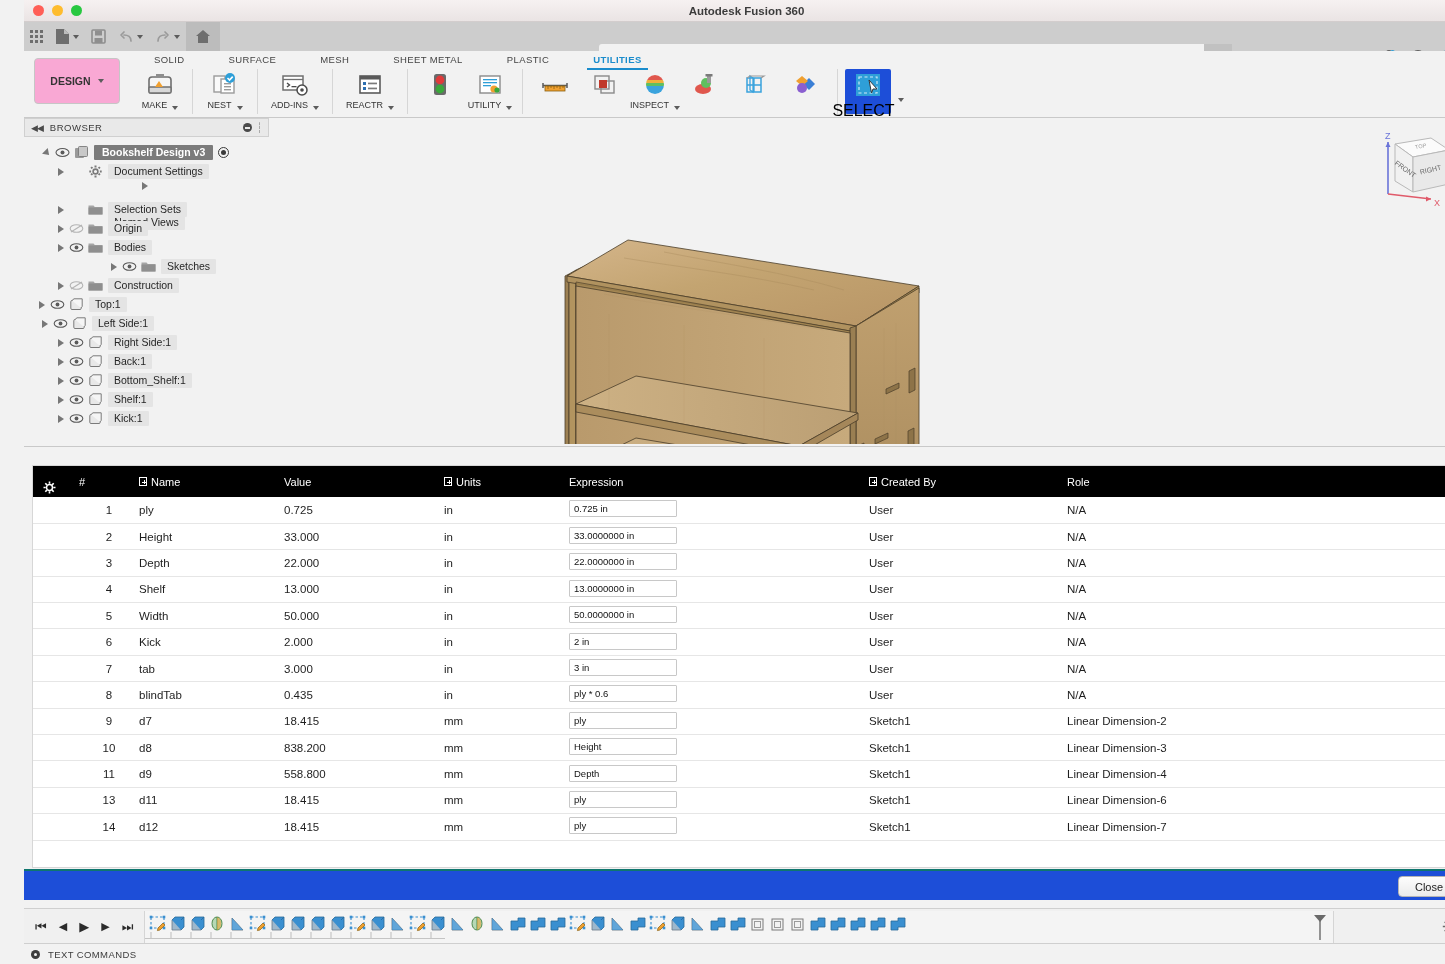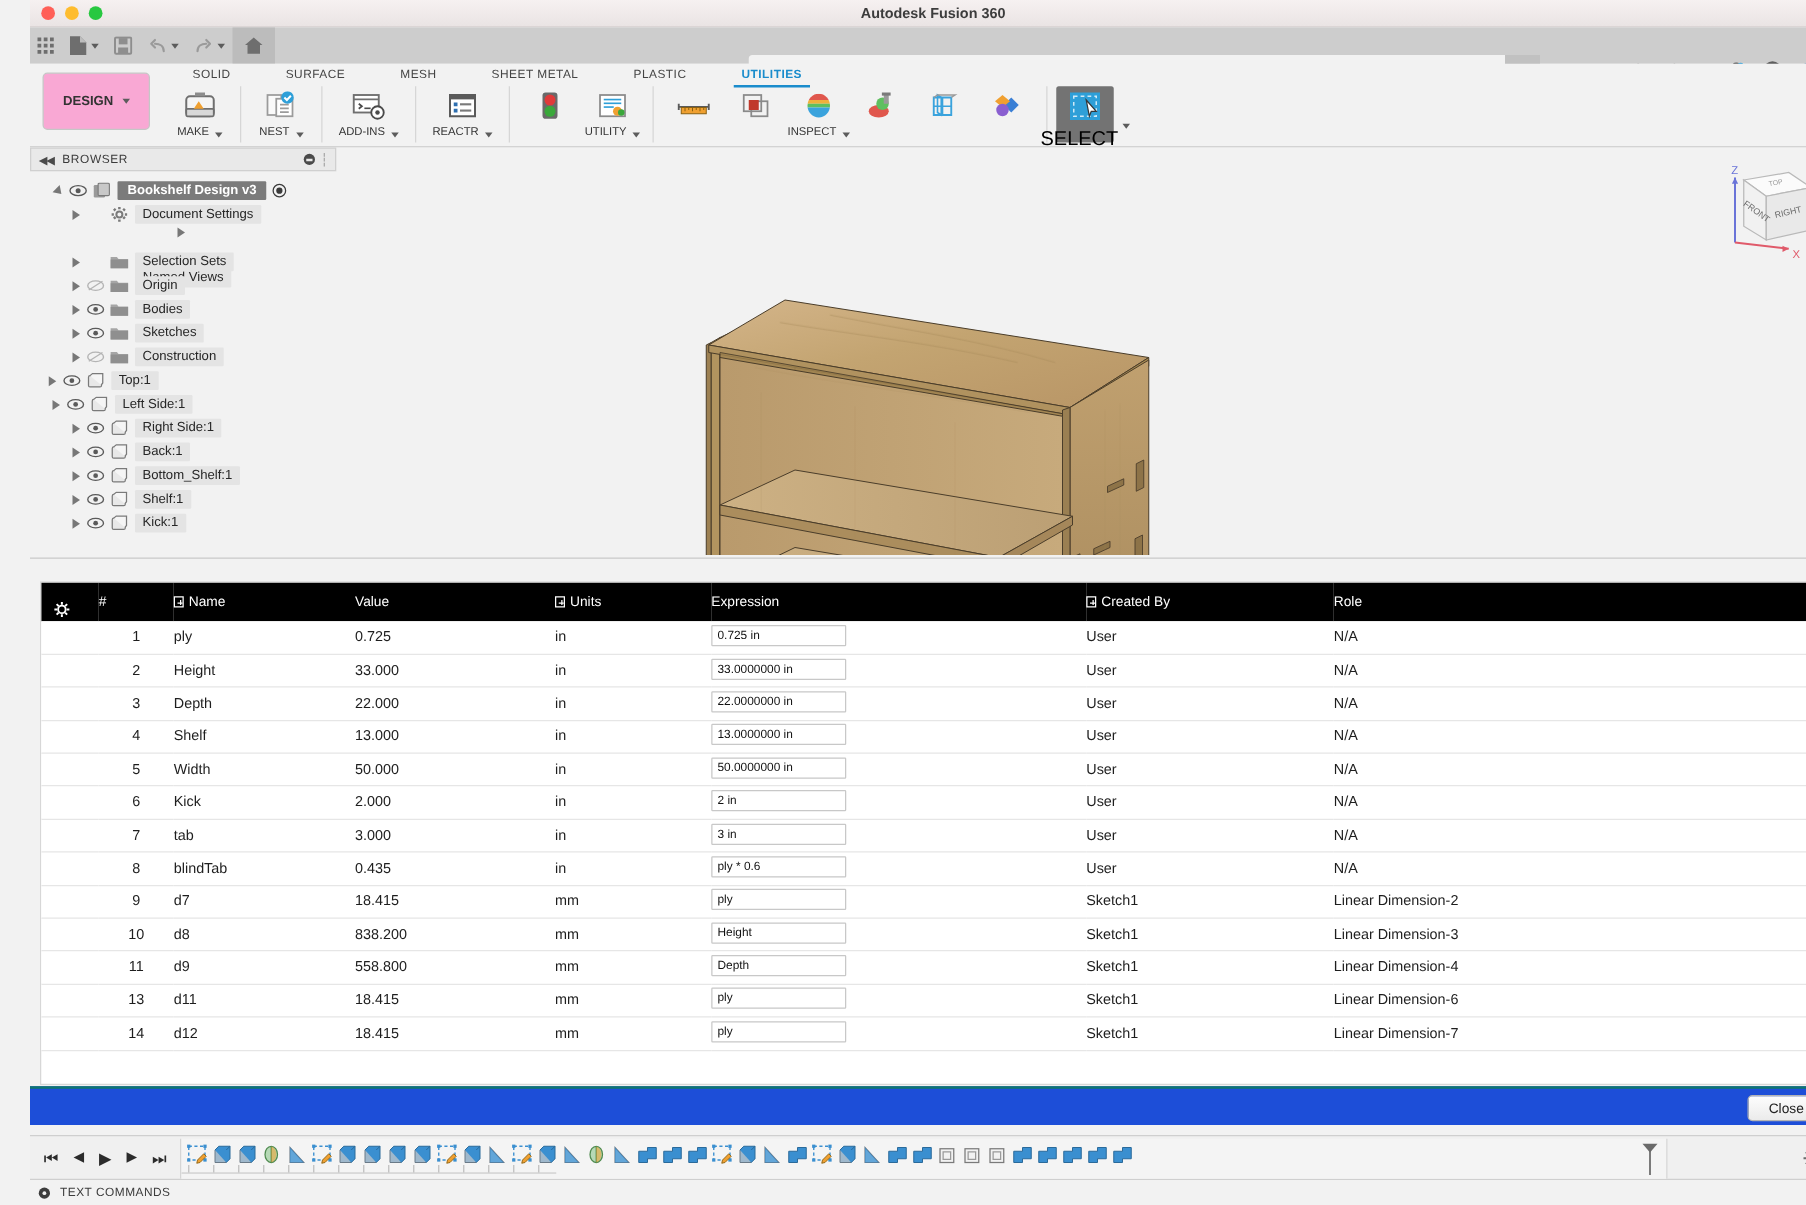--- a/index.html
+++ b/index.html
@@ -92,21 +92,21 @@
   }
   .panels { position: absolute; top: 18px; left: 104px; display: flex; height: 49px; }
   .panel { display: flex; align-items: flex-start; border-right: 1px solid #d6d6d6; padding: 0 7px; height: 45px; }
   .panel.nb { border-right: none; }
   .cmd { width: 50px; display: flex; flex-direction: column; align-items: center; padding-top: 2px; }
   .cmd .glyph { width: 30px; height: 28px; display: flex; align-items: center; justify-content: center; }
   .cmd .lbl { font-size: 9px; color: #333; margin-top: 1px; white-space: nowrap; display: flex; align-items: flex-end; gap: 2px; }
   .cmd.wide { width: 60px; }
   .select-cmd {
     width: 46px; display:flex; flex-direction:column; align-items:center;
-    background:#737373; border-radius:2px; padding-top:3px; height:45px;
+    background:#1d4ed8; border-radius:2px; padding-top:3px; height:45px;
   }
 
   
   .browser {
     position: absolute; top: 118px; left: 0; width: 245px;
     background: transparent; z-index: 5;
   }
   .browser-head {
     width: 245px; height: 19px; background: #e9e9e9; border: 1px solid #d0d0d0;
     display: flex; align-items: center; font-size: 9.5px; color: #3a3a3a; letter-spacing: .5px;
@@ -722,21 +722,21 @@
                 <ellipse cx="7.5" cy="5.5" rx="6.3" ry="3.8" fill="none" stroke="#5a5a5a" stroke-width="1.1"></ellipse>
                 <circle cx="7.5" cy="5.5" r="1.9" fill="#5a5a5a"></circle>
               </svg>
             </span>
             <span class="ficon"><svg width="15" height="13" viewBox="0 0 15 13">
                 <path d="M0.5 2.5h5l1.3 1.6h7.7v7.4H0.5z" fill="#a6a6a6"></path>
                 <path d="M0.5 4.5h14v7H0.5z" fill="#8f8f8f"></path>
               </svg></span>
             <span class="tlabel">Bodies</span>
           </div>
-          <div class="tnode" style="padding-left: 32px;">
+          <div class="tnode" style="padding-left: 32px; justify-content: center;">
             <span class="tw">
               <span class="tri"></span>
             </span>
             <span class="eye">
               <svg width="15" height="11" viewBox="0 0 15 11">
                 <ellipse cx="7.5" cy="5.5" rx="6.3" ry="3.8" fill="none" stroke="#5a5a5a" stroke-width="1.1"></ellipse>
                 <circle cx="7.5" cy="5.5" r="1.9" fill="#5a5a5a"></circle>
               </svg>
             </span>
             <span class="ficon"><svg width="15" height="13" viewBox="0 0 15 13">

